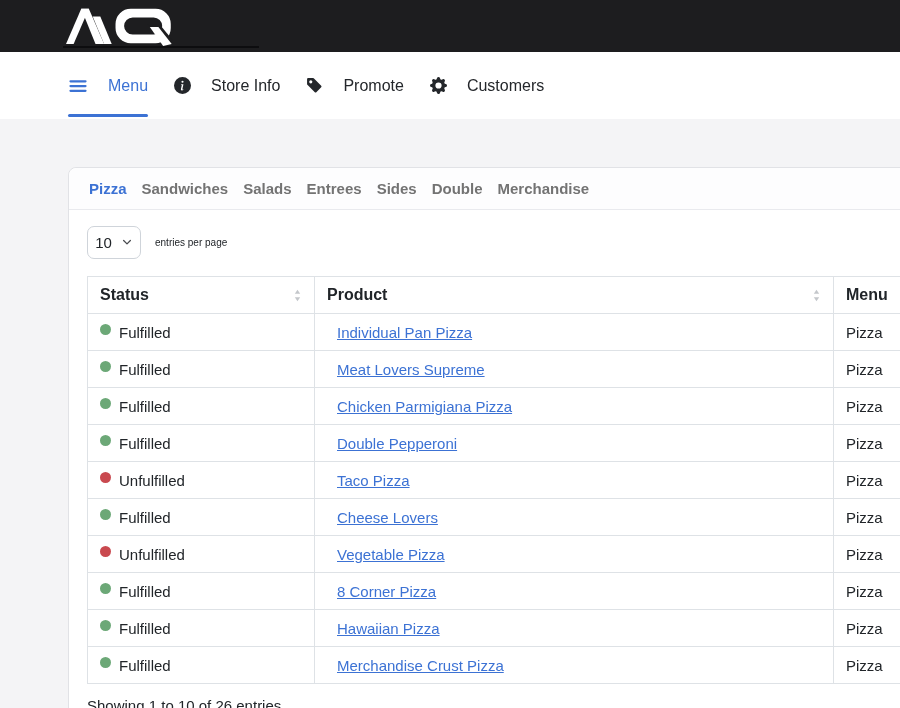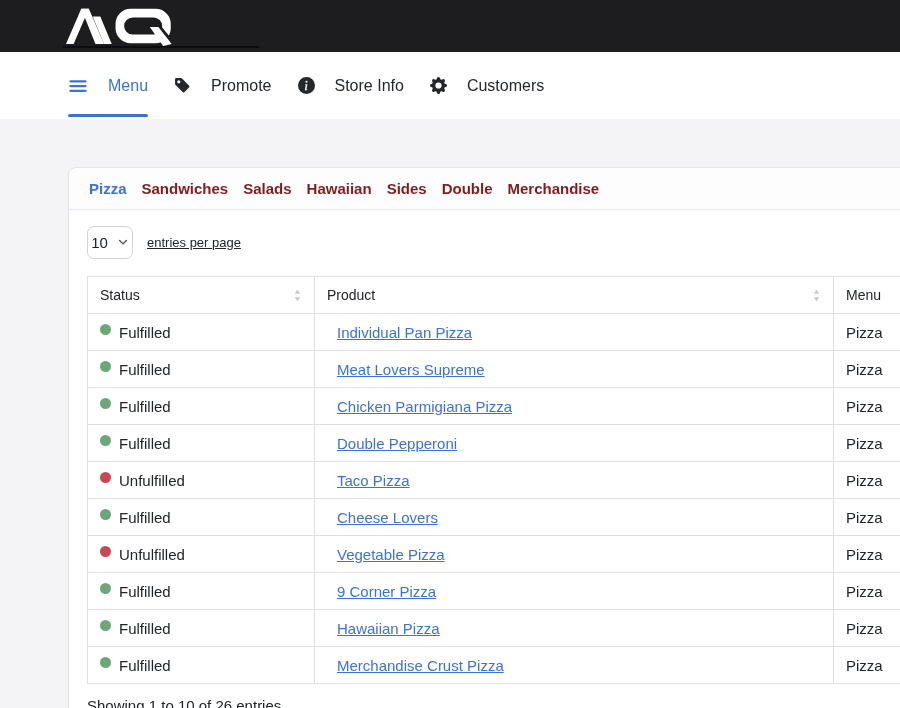--- a/index.html
+++ b/index.html
@@ -16,32 +16,32 @@
   
   .mainnav { height:67px; background:#ffffff; display:flex; align-items:stretch; padding-left:68px; gap:26px; }
   .nav-item { display:flex; align-items:center; gap:20px; font-size:16px; color:#24272b; position:relative; cursor:pointer; white-space:nowrap; }
   .nav-item svg { flex:0 0 auto; }
   .nav-item.active { color:var(--accent); }
   .nav-item.active::after { content:""; position:absolute; left:0; right:0; bottom:2px; height:3px; border-radius:3px; background:var(--accent); }
   
   .content { padding:48px 0 0 68px; }
   .card { background:#fff; border:1px solid #e1e2e6; border-radius:8px 0 0 0; width:880px; }
   .card-header { padding:12px 20px; background:#fdfdfe; border-bottom:1px solid #e9eaee; border-radius:8px 0 0 0; display:flex; gap:15px; }
-  .tab { font-size:15px; font-weight:700; color:#7f1d1d; cursor:pointer; white-space:nowrap; }
+  .tab { font-size:15px; font-weight:700; color:#737373; cursor:pointer; white-space:nowrap; }
   .tab.active { color:var(--accent); }
   .card-body { padding:16px 20px 0 18px; }
   .entries-row { display:flex; align-items:center; gap:14px; }
-  .select-box { width:46px; height:33px; border:1px solid #cfd4da; border-radius:7px; background:#fff;
+  .select-box { width:54px; height:33px; border:1px solid #cfd4da; border-radius:7px; background:#fff;
     display:flex; align-items:center; justify-content:center; gap:9px; font-size:15px; color:#212529; cursor:pointer; }
-  .entries-label { font-size:13px;text-decoration:underline; }
+  .entries-label { font-size:10px; }
   
   table { margin-top:17px; border-collapse:collapse; table-layout:fixed; width:986px; font-size:15px; background:#fff; }
   col.c-status { width:227px; } col.c-product { width:519px; } col.c-type { width:240px; }
   th, td { border:1px solid #dee2e6; height:37px; padding:0 12px; vertical-align:middle; text-align:left; }
-  th { font-weight:400; font-size:14px; cursor:pointer; }
+  th { font-weight:700; font-size:16px; cursor:pointer; }
   .th-inner { display:flex; align-items:center; justify-content:space-between; }
   .status-cell { display:flex; align-items:flex-start; gap:8px; }
   .dot { width:11px; height:11px; border-radius:50%; flex:0 0 auto; }
   .dot.fulfilled { background:var(--green); }
   .dot.unfulfilled { background:var(--red); }
   td a { color:var(--accent); text-decoration:underline;margin-left:10px; }
   .summary { margin-top:13px; font-size:15px; color:#212529; }
 </style>
 </head>
 <body style="--accent: #3c72d4; --green: #6ca877; --red: #c9494f;">
@@ -61,48 +61,48 @@
 <nav class="mainnav">
   <div id="nav-items" style="display:flex;align-items:stretch;gap:26px;">
       <div class="nav-item active">
         <svg viewBox="0 0 16 16" width="20" height="20" fill="none">
     <path d="M2 4.2h12M2 8h12M2 11.8h12" stroke="currentColor" stroke-width="1.8" stroke-linecap="round"></path>
   </svg>
         <span>Menu</span>
       </div>
       <div class="nav-item">
         <svg viewBox="0 0 16 16" width="17" height="17" fill="currentColor">
-    <path d="M2 1a1 1 0 0 0-1 1v4.586a1 1 0 0 0 .293.707l7 7a1 1 0 0 0 1.414 0l4.586-4.586a1 1 0 0 0 0-1.414l-7-7A1 1 0 0 0 6.586 1H2zm4 3.5a1.5 1.5 0 1 1-3 0 1.5 1.5 0 0 1 3 0z"></path>
-  </svg>
-        <span>Promote</span>
+    <path d="M8 16A8 8 0 1 0 8 0a8 8 0 0 0 0 16zm.93-9.412-1 4.705c-.07.34.029.533.304.533.194 0 .487-.07.686-.246l-.088.416c-.287.346-.92.598-1.465.598-.703 0-1.002-.422-.808-1.319l.738-3.468c.064-.293.006-.399-.287-.47l-.451-.081.082-.381 2.29-.287zM8 5.5a1 1 0 1 1 0-2 1 1 0 0 1 0 2z"></path>
+  </svg>
+        <span>Store Info</span>
       </div>
       <div class="nav-item">
         <svg viewBox="0 0 16 16" width="17" height="17" fill="currentColor">
-    <path d="M8 16A8 8 0 1 0 8 0a8 8 0 0 0 0 16zm.93-9.412-1 4.705c-.07.34.029.533.304.533.194 0 .487-.07.686-.246l-.088.416c-.287.346-.92.598-1.465.598-.703 0-1.002-.422-.808-1.319l.738-3.468c.064-.293.006-.399-.287-.47l-.451-.081.082-.381 2.29-.287zM8 5.5a1 1 0 1 1 0-2 1 1 0 0 1 0 2z"></path>
-  </svg>
-        <span>Store Info</span>
+    <path d="M2 1a1 1 0 0 0-1 1v4.586a1 1 0 0 0 .293.707l7 7a1 1 0 0 0 1.414 0l4.586-4.586a1 1 0 0 0 0-1.414l-7-7A1 1 0 0 0 6.586 1H2zm4 3.5a1.5 1.5 0 1 1-3 0 1.5 1.5 0 0 1 3 0z"></path>
+  </svg>
+        <span>Promote</span>
       </div>
       <div class="nav-item">
         <svg viewBox="0 0 16 16" width="17" height="17" fill="currentColor">
     <path d="M9.405 1.05c-.413-1.4-2.397-1.4-2.81 0l-.1.34a1.464 1.464 0 0 1-2.105.872l-.31-.17c-1.283-.698-2.686.705-1.987 1.987l.169.311c.446.82.023 1.841-.872 2.105l-.34.1c-1.4.413-1.4 2.397 0 2.81l.34.1a1.464 1.464 0 0 1 .872 2.105l-.17.31c-.698 1.283.705 2.686 1.987 1.987l.311-.169a1.464 1.464 0 0 1 2.105.872l.1.34c.413 1.4 2.397 1.4 2.81 0l.1-.34a1.464 1.464 0 0 1 2.105-.872l.31.17c1.283.698 2.686-.705 1.987-1.987l-.169-.311a1.464 1.464 0 0 1 .872-2.105l.34-.1c1.4-.413 1.4-2.397 0-2.81l-.34-.1a1.464 1.464 0 0 1-.872-2.105l.17-.31c.698-1.283-.705-2.686-1.987-1.987l-.311.169a1.464 1.464 0 0 1-2.105-.872l-.1-.34zM8 10.93a2.929 2.929 0 1 1 0-5.86 2.929 2.929 0 0 1 0 5.858z"></path>
   </svg>
         <span>Customers</span>
       </div>
     </div>
 </nav>
 
 <div class="content">
   <div class="card">
 
     <div class="card-header">
       <div id="tabs" style="display:flex;gap:15px;">
           <span class="tab active">Pizza</span>
           <span class="tab">Sandwiches</span>
           <span class="tab">Salads</span>
-          <span class="tab">Hawaiian</span>
+          <span class="tab">Entrees</span>
           <span class="tab">Sides</span>
           <span class="tab">Double</span>
           <span class="tab">Merchandise</span>
         </div>
     </div>
 
     <div class="card-body">
       <div class="entries-row">
         <div class="select-box">
           <span>10</span>
@@ -217,21 +217,21 @@
               <td><a href="#">Vegetable Pizza</a></td>
               <td><span>Pizza</span></td>
             </tr>
             <tr>
               <td>
                 <div class="status-cell">
                   <span class="dot fulfilled"></span>
                   <span>Fulfilled</span>
                 </div>
               </td>
-              <td><a href="#">9 Corner Pizza</a></td>
+              <td><a href="#">8 Corner Pizza</a></td>
               <td><span>Pizza</span></td>
             </tr>
             <tr>
               <td>
                 <div class="status-cell">
                   <span class="dot fulfilled"></span>
                   <span>Fulfilled</span>
                 </div>
               </td>
               <td><a href="#">Hawaiian Pizza</a></td>

